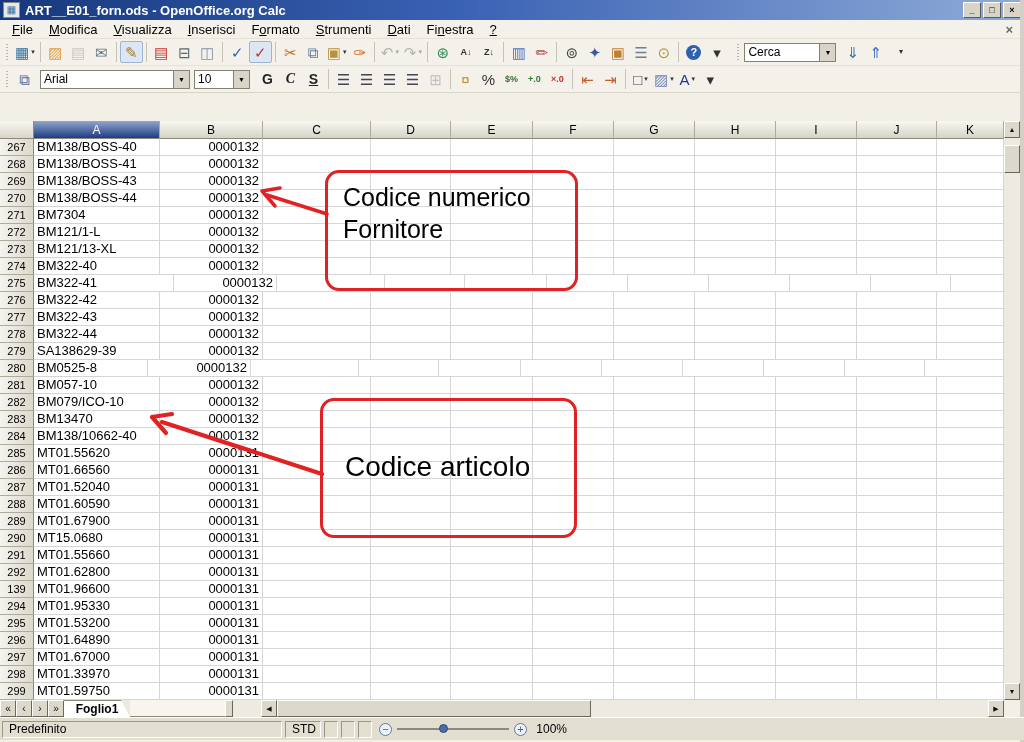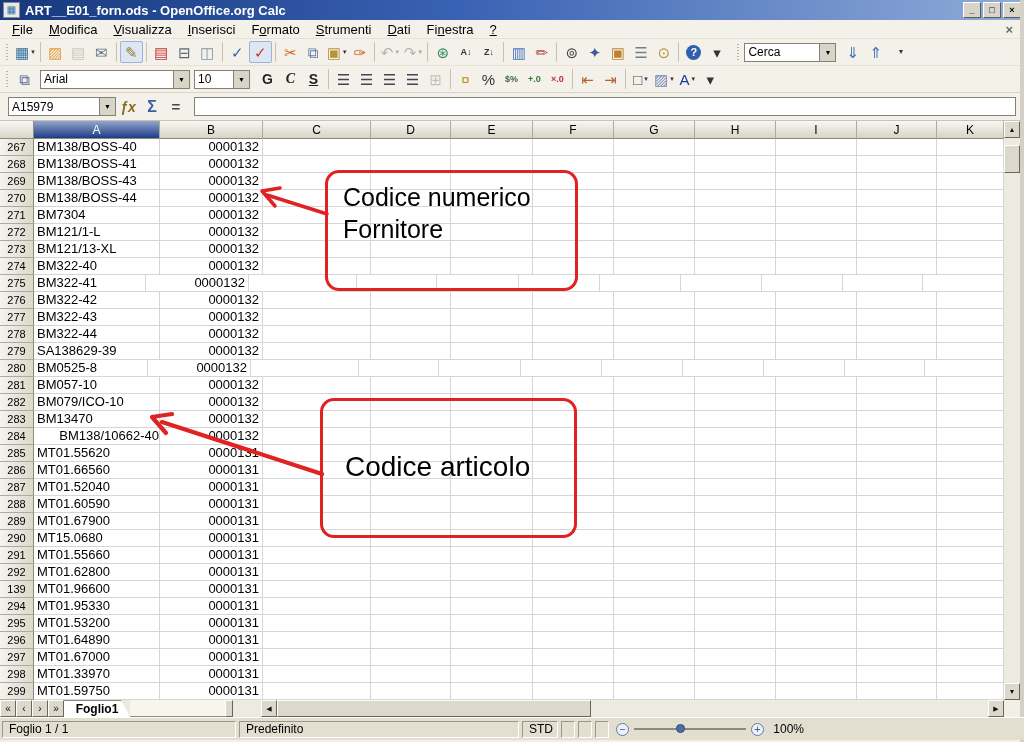--- a/index.html
+++ b/index.html
@@ -328,36 +328,20 @@
         <span class="tbtn">
           <span class="glyph" style="color: rgb(32, 58, 154);">A</span>
           <span class="caret">▾</span>
         </span>
         <span class="tbtn">
           <span class="glyph" style="color: rgb(51, 51, 51);">▾</span>
         </span>
       </span>
   </div>
 
-  <div class="formulabar">
-    <span class="combo namebox">
-      <input value="A15979" style="">
-      <span class="combobtn">▼</span>
-    </span>
-    <span class="fbtn">
-      <span class="fx">ƒx</span>
-    </span>
-    <span class="fbtn">
-      <span class="sigma">Σ</span>
-    </span>
-    <span class="fbtn">
-      <span class="equals">=</span>
-    </span>
-    <input class="formula-input" value="" style="">
-  </div>
 
   <div class="sheet">
     <div class="colrow" id="colheaders">
         <div class="corner"></div>
         <div class="colh selected" style="width: 126px;">A</div>
         <div class="colh" style="width: 103px;">B</div>
         <div class="colh" style="width: 108px;">C</div>
         <div class="colh" style="width: 80px;">D</div>
         <div class="colh" style="width: 82px;">E</div>
         <div class="colh" style="width: 81px;">F</div>
@@ -475,21 +459,21 @@
           <div class="cell" style="width: 82px;"></div>
           <div class="cell" style="width: 81px;"></div>
           <div class="cell" style="width: 81px;"></div>
           <div class="cell" style="width: 81px;"></div>
           <div class="cell" style="width: 81px;"></div>
           <div class="cell" style="width: 80px;"></div>
           <div class="cell" style="width: 68px; flex: 1 1 0%;"></div>
         </div>
         <div class="grid-row">
           <div class="rowh">275</div>
-          <div class="cell ca" style="width: 112px;">BM322-41</div>
+          <div class="cell ca" style="width: 140px;">BM322-41</div>
           <div class="cell cb" style="width: 103px;">0000132</div>
           <div class="cell" style="width: 108px;"></div>
           <div class="cell" style="width: 80px;"></div>
           <div class="cell" style="width: 82px;"></div>
           <div class="cell" style="width: 81px;"></div>
           <div class="cell" style="width: 81px;"></div>
           <div class="cell" style="width: 81px;"></div>
           <div class="cell" style="width: 81px;"></div>
           <div class="cell" style="width: 80px;"></div>
           <div class="cell" style="width: 68px; flex: 1 1 0%;"></div>
@@ -601,21 +585,21 @@
           <div class="cell" style="width: 82px;"></div>
           <div class="cell" style="width: 81px;"></div>
           <div class="cell" style="width: 81px;"></div>
           <div class="cell" style="width: 81px;"></div>
           <div class="cell" style="width: 81px;"></div>
           <div class="cell" style="width: 80px;"></div>
           <div class="cell" style="width: 68px; flex: 1 1 0%;"></div>
         </div>
         <div class="grid-row">
           <div class="rowh">284</div>
-          <div class="cell ca" style="width: 126px; text-align: right;">BM138/10662-40</div>
+          <div class="cell ca" style="width: 126px;">BM138/10662-40</div>
           <div class="cell cb" style="width: 103px;">0000132</div>
           <div class="cell" style="width: 108px;"></div>
           <div class="cell" style="width: 80px;"></div>
           <div class="cell" style="width: 82px;"></div>
           <div class="cell" style="width: 81px;"></div>
           <div class="cell" style="width: 81px;"></div>
           <div class="cell" style="width: 81px;"></div>
           <div class="cell" style="width: 81px;"></div>
           <div class="cell" style="width: 80px;"></div>
           <div class="cell" style="width: 68px; flex: 1 1 0%;"></div>
@@ -865,21 +849,20 @@
     <span class="tabfiller"></span>
     <span class="tabsplit"></span>
     <span class="hgap"></span>
     <span class="navbtn" style="font-size:7px">◀</span>
     <span class="hthumb"></span>
     <span class="htrack"></span>
     <span class="navbtn" style="font-size:7px">▶</span>
   </div>
 
   <div class="statusbar">
-    <span class="seg" style="width:234px">Foglio 1 / 1</span>
     <span class="seg" style="width:280px">Predefinito</span>
     <span class="seg" style="width:36px">STD</span>
     <span class="seg" style="width:13px"></span>
     <span class="seg" style="width:13px"></span>
     <span class="seg" style="width:13px"></span>
     <span class="zoomgrp">
       <span class="zcircle">−</span>
       <span class="ztrack">
         <span class="zhandle"></span>
       </span>

